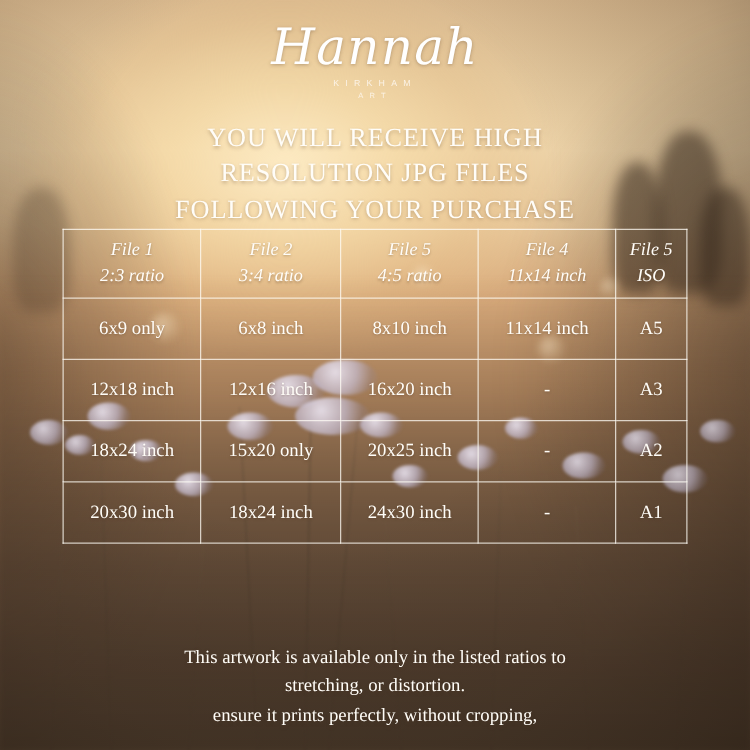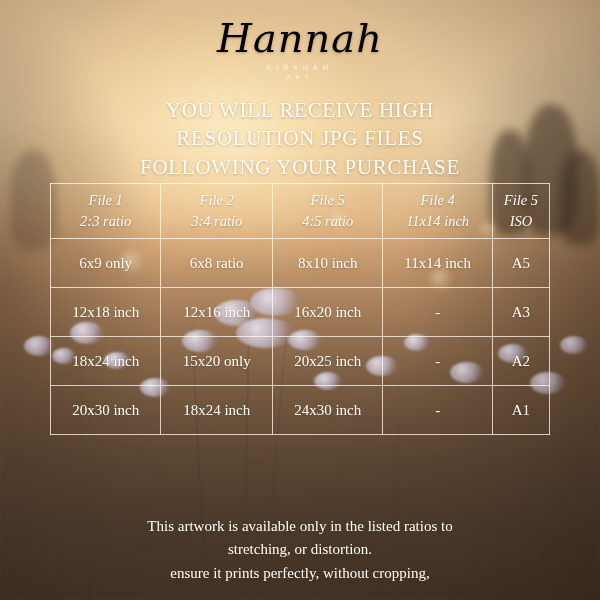--- a/index.html
+++ b/index.html
@@ -144,21 +144,21 @@
     top: 18px;
     left: 0;
     right: 0;
     text-align: center;
   }
   .logo-script {
     font-family: "DejaVu Serif", serif;
     font-style: italic;
     font-size: 40px;
     letter-spacing: 1px;
-    color: #000000;
+    color: #ffffff;
     text-shadow: 0 1px 3px rgba(80,55,35,0.35);
     line-height: 1;
   }
   .logo-sub {
     font-family: "Liberation Sans", sans-serif;
     font-size: 7px;
     letter-spacing: 5px;
     margin-top: 6px;
     color: #fdf6ec;
     opacity: 0.92;
@@ -319,21 +319,21 @@
           </th>
           <th>
             <span class="h1">File 5</span>
             <span class="h2">ISO</span>
           </th>
         </tr>
       </thead>
       <tbody>
         <tr>
           <td>6x9 only</td>
-          <td>6x8 ratio</td>
+          <td>6x8 inch</td>
           <td>8x10 inch</td>
           <td>11x14 inch</td>
           <td>A5</td>
         </tr>
         <tr>
           <td>12x18 inch</td>
           <td>12x16 inch</td>
           <td>16x20 inch</td>
           <td>-</td>
           <td>A3</td>

